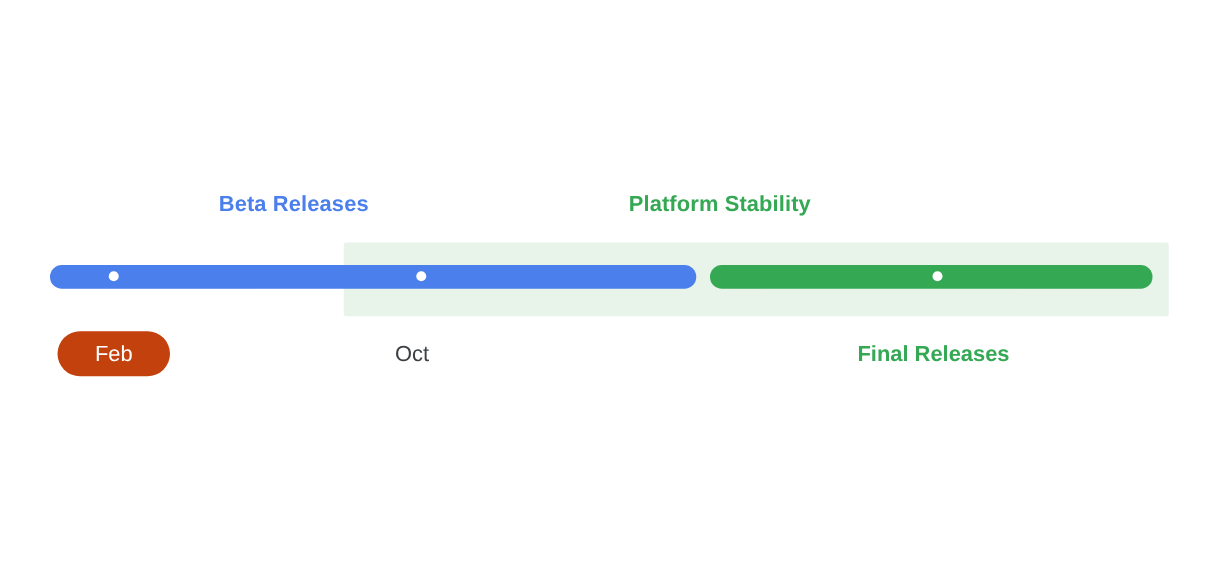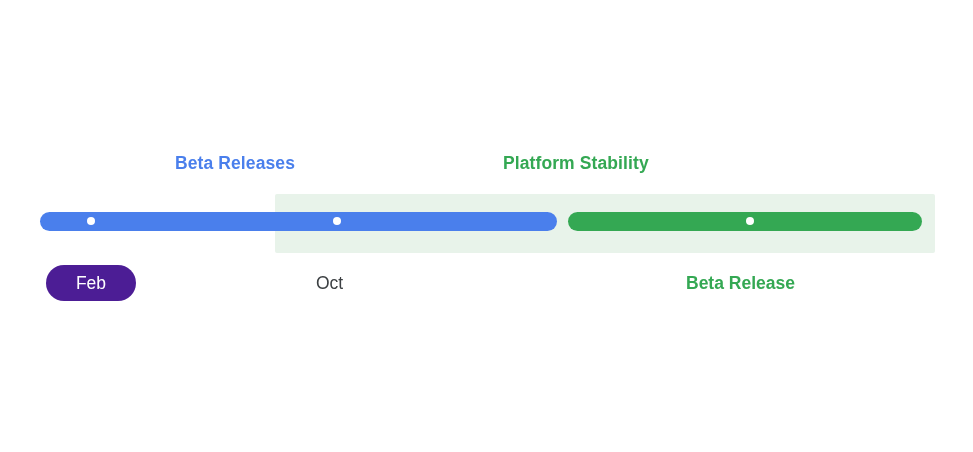--- a/index.html
+++ b/index.html
@@ -90,21 +90,21 @@
     font-size: 17.5px;
     white-space: nowrap;
     line-height: 22px;
   }
   .axis-label.current-pill {
     left: 46px;
     top: 265px;
     width: 90px;
     height: 36px;
     border-radius: 18px;
-    background: #4c1d95;
+    background: #c2410c;
     color: #ffffff;
     display: flex;
     align-items: center;
     justify-content: center;
     box-sizing: border-box;
   }
   .axis-label.month-mar {
     left: 316px;
     top: 272px;
     color: #3c4043;
@@ -134,15 +134,15 @@
   <div class="milestone-dot dot-1"></div>
 
   <div class="milestone-dot dot-2"></div>
 
   <div class="milestone-dot dot-3"></div>
 
   <div class="axis-label current-pill">Feb</div>
 
   <div class="axis-label month-mar">Oct</div>
 
-  <div class="axis-label final-release">Beta Release</div>
+  <div class="axis-label final-release">Final Releases</div>
 
 </div>
 
 </body></html>

